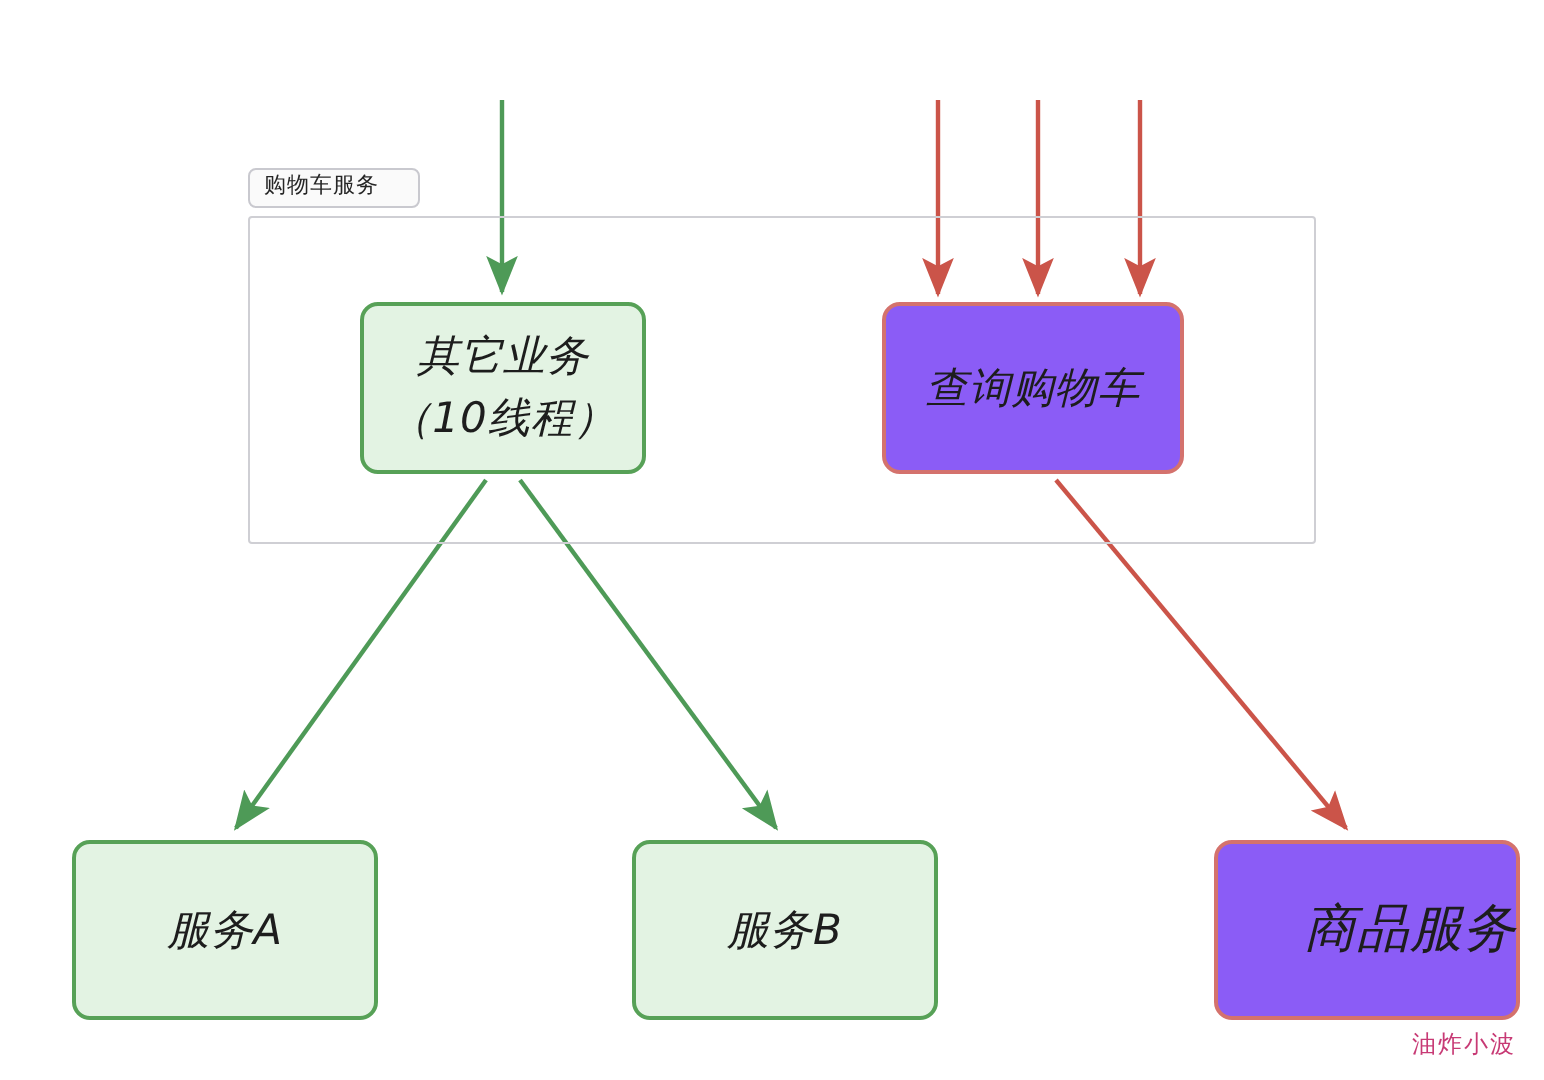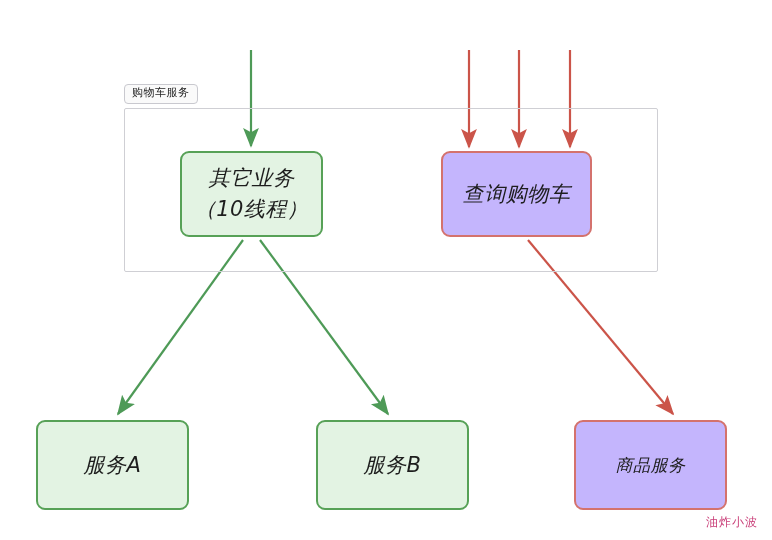--- a/index.html
+++ b/index.html
@@ -33,21 +33,21 @@
     height: 164px;
     border: 1.5px solid #cfcfd4;
     border-radius: 2px;
     background: transparent;
     box-sizing: border-box;
   }
   .group-label {
     position: absolute;
     left: 124px;
     top: 84px;
-    padding: 1px 7px 3px 7px;
+    padding: 1px 19px 3px 7px;
     border: 1px solid #c9c9cf;
     border-radius: 4px;
     background: #fafafa;
     font-size: 11px;
     line-height: 14px;
     color: #262626;
     letter-spacing: 0.5px;
     white-space: nowrap;
     box-sizing: border-box;
   }
@@ -68,21 +68,21 @@
   }
   .node .line {
     display: block;
     white-space: nowrap;
   }
   .node.green {
     background: #e3f3e3;
     border: 2px solid #57a157;
   }
   .node.red {
-    background: #c4b5fd;
+    background: #8b5cf6;
     border: 2px solid #d4726d;
   }
 
   
   #node-other-biz {
     left: 180px;
     top: 151px;
     width: 143px;
     height: 86px;
     font-size: 21px;
@@ -108,26 +108,27 @@
   }
   #node-service-b {
     left: 316px;
     top: 420px;
     width: 153px;
     height: 90px;
     font-size: 21px;
     line-height: 30px;
   }
   #node-product-service {
-    left: 574px;
+    left: 607px;
     top: 420px;
     width: 153px;
     height: 90px;
-    font-size: 17px;
+    font-size: 26px;
     line-height: 30px;
+    align-items: flex-end;
   }
 
   
   .watermark {
     position: absolute;
     right: 14px;
     bottom: 6px;
     font-size: 12px;
     line-height: 24px;
     color: #be185d;

